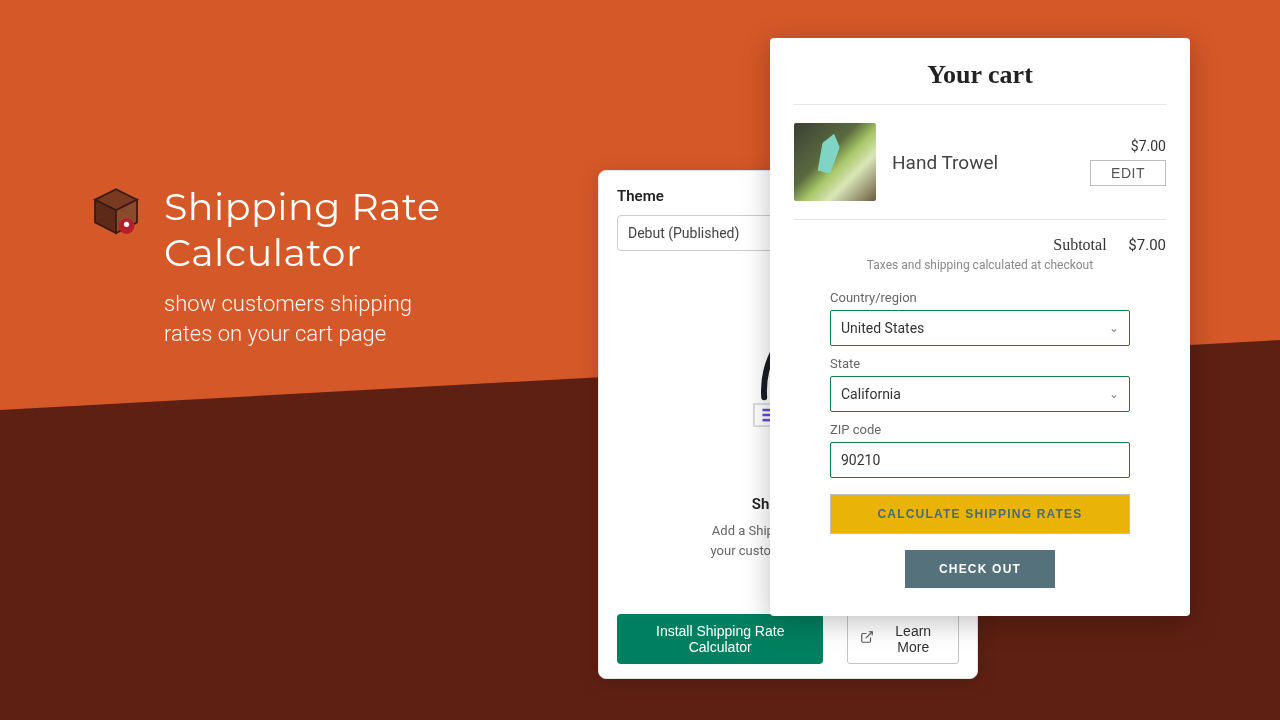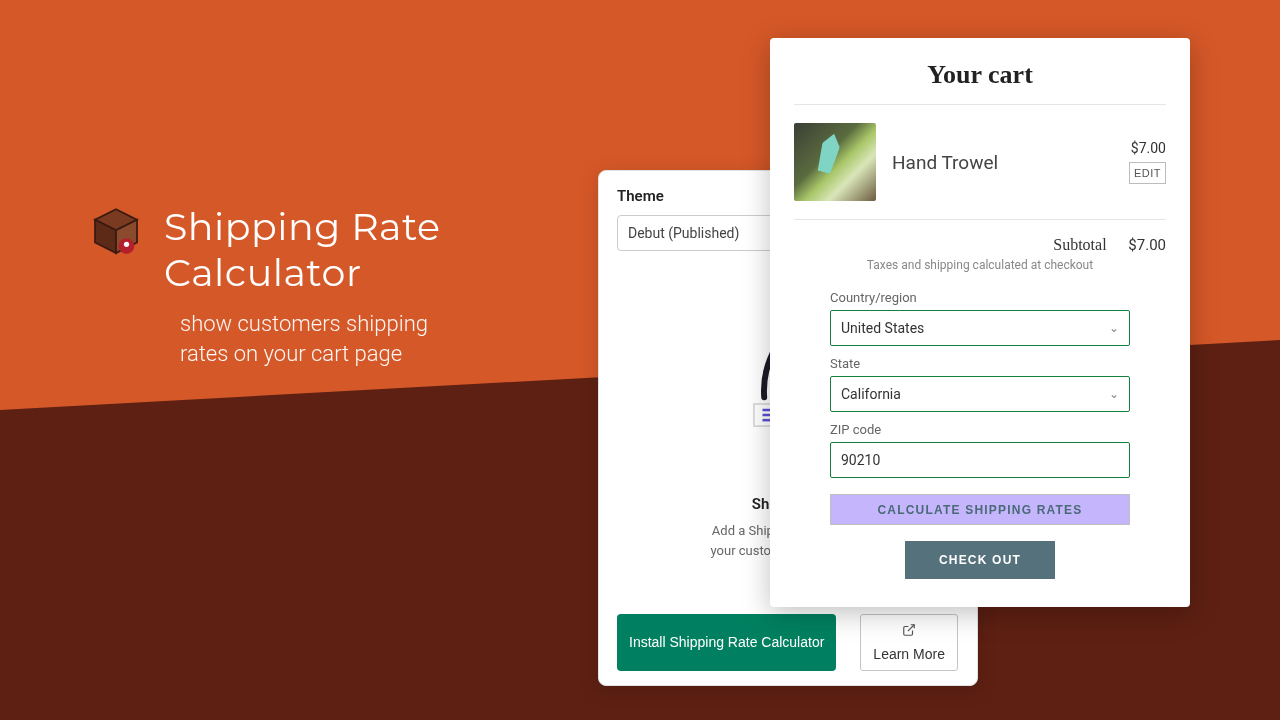--- a/index.html
+++ b/index.html
@@ -1,55 +1,55 @@
 <!DOCTYPE html>
 <html><head>
 <meta charset="utf-8">
 <style>
   * { box-sizing: border-box; margin: 0; padding: 0; }
   html, body { width: 1280px; height: 720px; overflow: hidden; font-family: -apple-system, BlinkMacSystemFont, "Segoe UI", Roboto, sans-serif; }
   .stage { position: relative; width: 1280px; height: 720px; background: #d55828; }
   .bg-dark { position: absolute; bottom: 0; left: 0; width: 1280px; height: 380px; background: #5e2013; clip-path: polygon(0 70px, 100% 0, 100% 100%, 0 100%); }
 
   
-  .hero { position: absolute; left: 88px; top: 204px; color: #fff; display: flex; align-items: flex-start; gap: 20px; }
+  .hero { position: absolute; left: 88px; top: 184px; color: #fff; display: flex; align-items: flex-start; gap: 20px; }
   .hero-icon { width: 56px; height: 56px; flex-shrink: 0; }
   .hero-text h1 { font-family: "Montserrat", "Segoe UI", sans-serif; font-weight: 400; font-size: 38px; line-height: 1.2; letter-spacing: 0.5px; }
-  .hero-text p { margin-top: 14px; font-size: 22px; line-height: 1.35; font-weight: 300; opacity: 0.95; margin-left: 16px; }
+  .hero-text p { margin-top: 14px; font-size: 22px; line-height: 1.35; font-weight: 300; opacity: 0.95; }
 
   
   .back-card { position: absolute; left: 598px; top: 170px; width: 380px; background: #fff; border: 1px solid #e1e3e5; border-radius: 8px; box-shadow: 0 4px 20px rgba(0,0,0,0.15); padding: 0; }
   .bc-section { padding: 16px 18px; }
   .bc-label { font-weight: 600; font-size: 15px; color: #222; margin-bottom: 10px; }
   .bc-select { width: 100%; height: 36px; border: 1px solid #c9cccf; border-radius: 4px; padding: 0 10px; font-size: 14px; background: #fff; color: #444; display: flex; align-items: center; }
   .bc-illus { padding: 20px; text-align: center; }
   .bc-title2 { font-weight: 600; font-size: 15px; color: #222; margin-top: 8px; }
   .bc-desc { font-size: 13px; color: #666; line-height: 1.5; margin-top: 8px; }
   .bc-actions { padding: 14px 18px; display: flex; gap: 24px; }
   .btn-green { background: #008060; color: #fff; border: none; border-radius: 4px; padding: 8px 12px; font-size: 14px; cursor: pointer; }
-  .btn-outline { background: #fff; color: #333; border: 1px solid #c4c4c4; border-radius: 3px; padding: 8px 12px; font-size: 14px; cursor: pointer; display: inline-flex; align-items: center; gap: 6px; flex-direction: column; }
+  .btn-outline { background: #fff; color: #333; border: 1px solid #c4c4c4; border-radius: 3px; padding: 8px 12px; font-size: 14px; cursor: pointer; display: inline-flex; align-items: center; gap: 6px; }
 
   
   .cart-card { position: absolute; left: 770px; top: 38px; width: 420px; background: #fff; border-radius: 4px; box-shadow: 0 6px 28px rgba(0,0,0,0.25); padding: 22px 24px 28px; }
   .cart-title { text-align: center; font-family: "Georgia", serif; font-weight: 700; font-size: 26px; color: #222; padding-bottom: 14px; border-bottom: 1px solid #e5e5e5; }
   .cart-row { display: flex; align-items: center; padding: 18px 0; border-bottom: 1px solid #e5e5e5; gap: 16px; }
   .thumb { width: 82px; height: 78px; background: linear-gradient(135deg, #3a3f35 0%, #5a6b3f 40%, #a8c668 55%, #d9e6b8 70%, #6b5a3e 100%); border-radius: 2px; position: relative; flex-shrink: 0; overflow: hidden; }
   .thumb::after { content: ""; position: absolute; left: 26px; top: 10px; width: 18px; height: 40px; background: #7fd4c4; clip-path: polygon(50% 0, 100% 30%, 85% 100%, 15% 100%, 0 30%); transform: rotate(15deg); }
   .prod-name { flex: 1; font-size: 19px; color: #444; }
   .price-col { text-align: right; }
   .price-val { font-size: 14px; color: #333; margin-bottom: 6px; }
-  .edit-btn { border: 1px solid #bcbcbc; background: #fff; font-size: 11px; letter-spacing: 0.5px; padding: 4px 4px; color: #555; cursor: pointer; }
+  .edit-btn { border: 1px solid #bcbcbc; background: #fff; font-size: 14px; letter-spacing: 0.5px; padding: 4px 20px; color: #555; cursor: pointer; }
   .subtotal-row { text-align: right; padding: 16px 0 4px; font-size: 15px; color: #333; }
   .subtotal-row .lbl { font-family: Georgia, serif; margin-right: 18px; font-size: 16px; }
   .tax-note { text-align: center; font-size: 12px; color: #888; margin-bottom: 18px; }
   .form-block { padding: 0 36px; }
   .fld-label { font-size: 13px; color: #666; margin-bottom: 5px; margin-top: 10px; }
   .fld { width: 100%; height: 36px; border: 1px solid #15803d; border-radius: 2px; padding: 0 10px; font-size: 14px; background: #fff; color: #333; display: flex; align-items: center; justify-content: space-between; }
   .fld .chev { color: #888; font-size: 12px; }
-  .calc-btn { width: 100%; margin-top: 16px; height: 31px; border: 1px solid #bfbfbf; background: #c4b5fd; color: #4a6a76; font-size: 12px; letter-spacing: 1.2px; font-weight: 600; cursor: pointer; }
+  .calc-btn { width: 100%; margin-top: 16px; height: 40px; border: 1px solid #bfbfbf; background: #eab308; color: #4a6a76; font-size: 12px; letter-spacing: 1.2px; font-weight: 600; cursor: pointer; }
   .checkout-btn { display: block; margin: 16px auto 0; width: 150px; height: 38px; background: #54717c; color: #fff; border: none; font-size: 12px; letter-spacing: 1.2px; font-weight: 600; cursor: pointer; }
 
   
   .person-wrap { height: 200px; position: relative; }
 </style>
 </head>
 <body>
 <div class="stage">
   <div class="bg-dark"></div>
 

